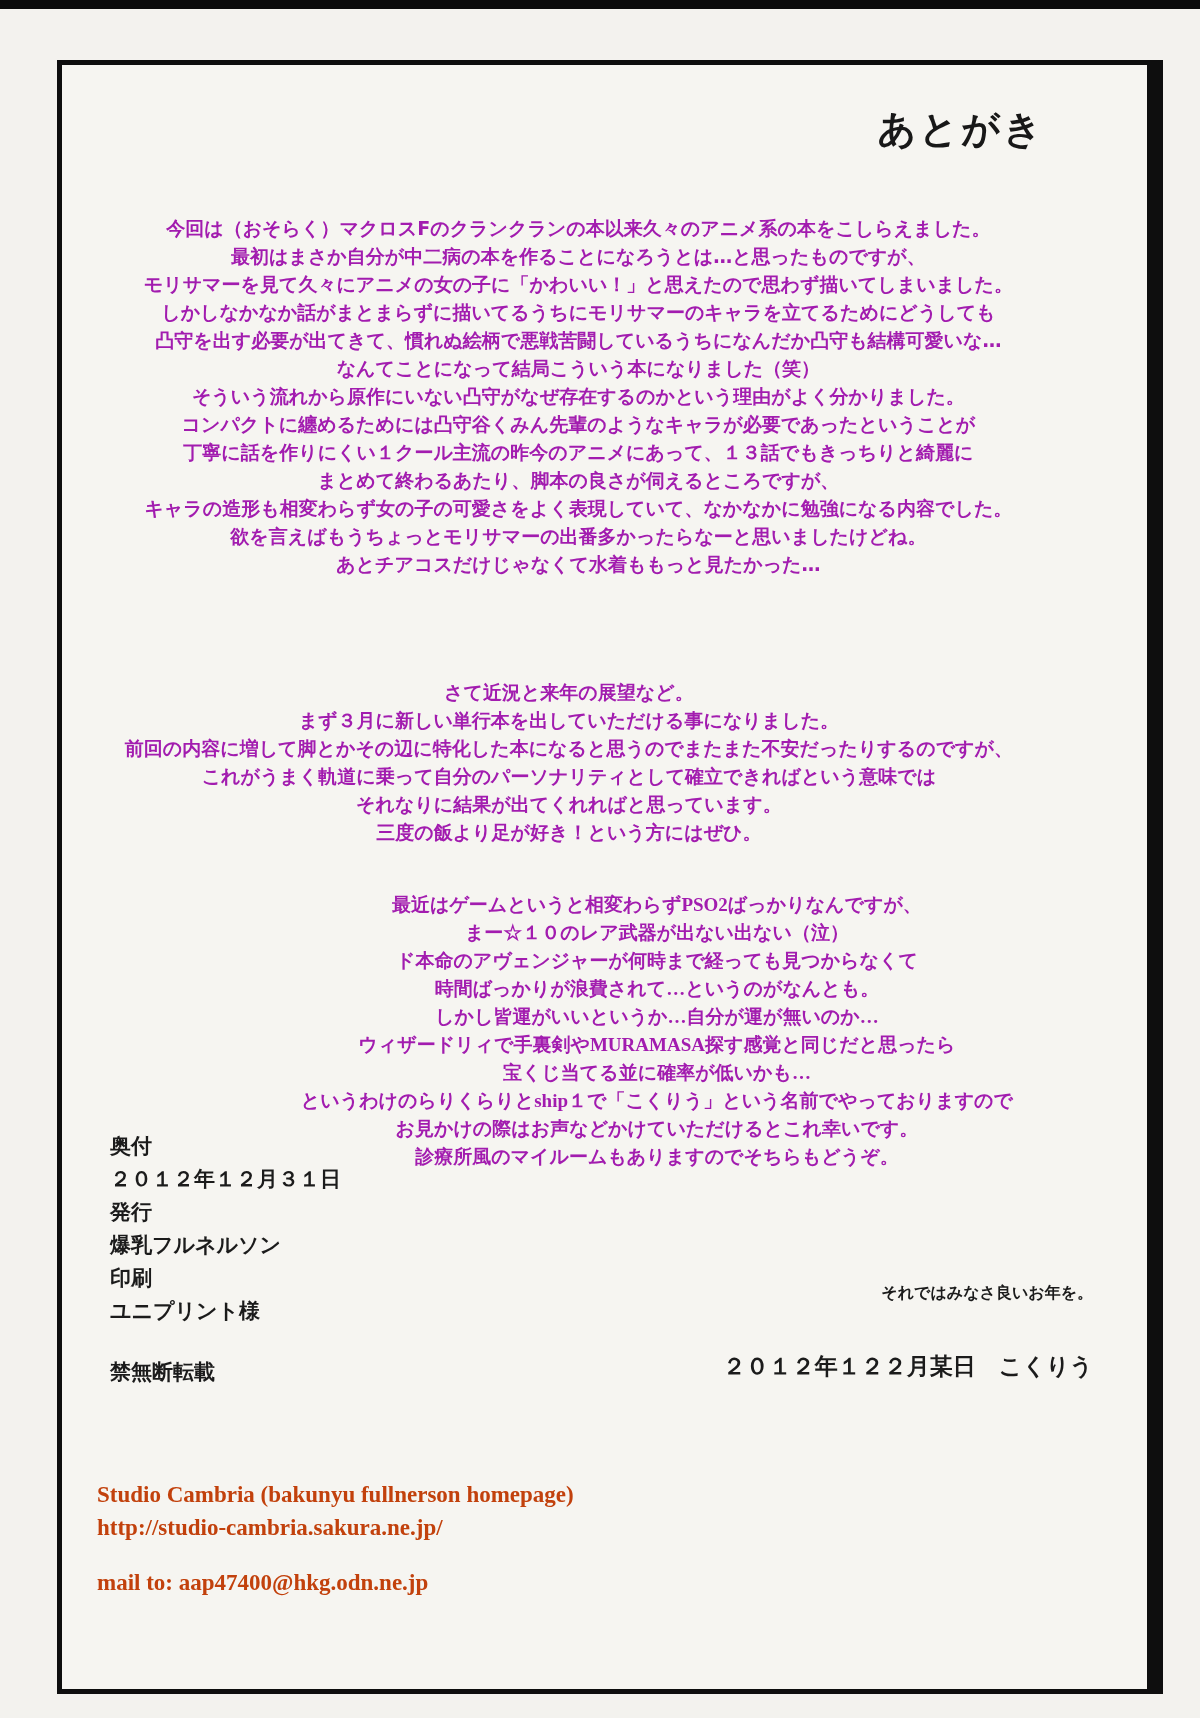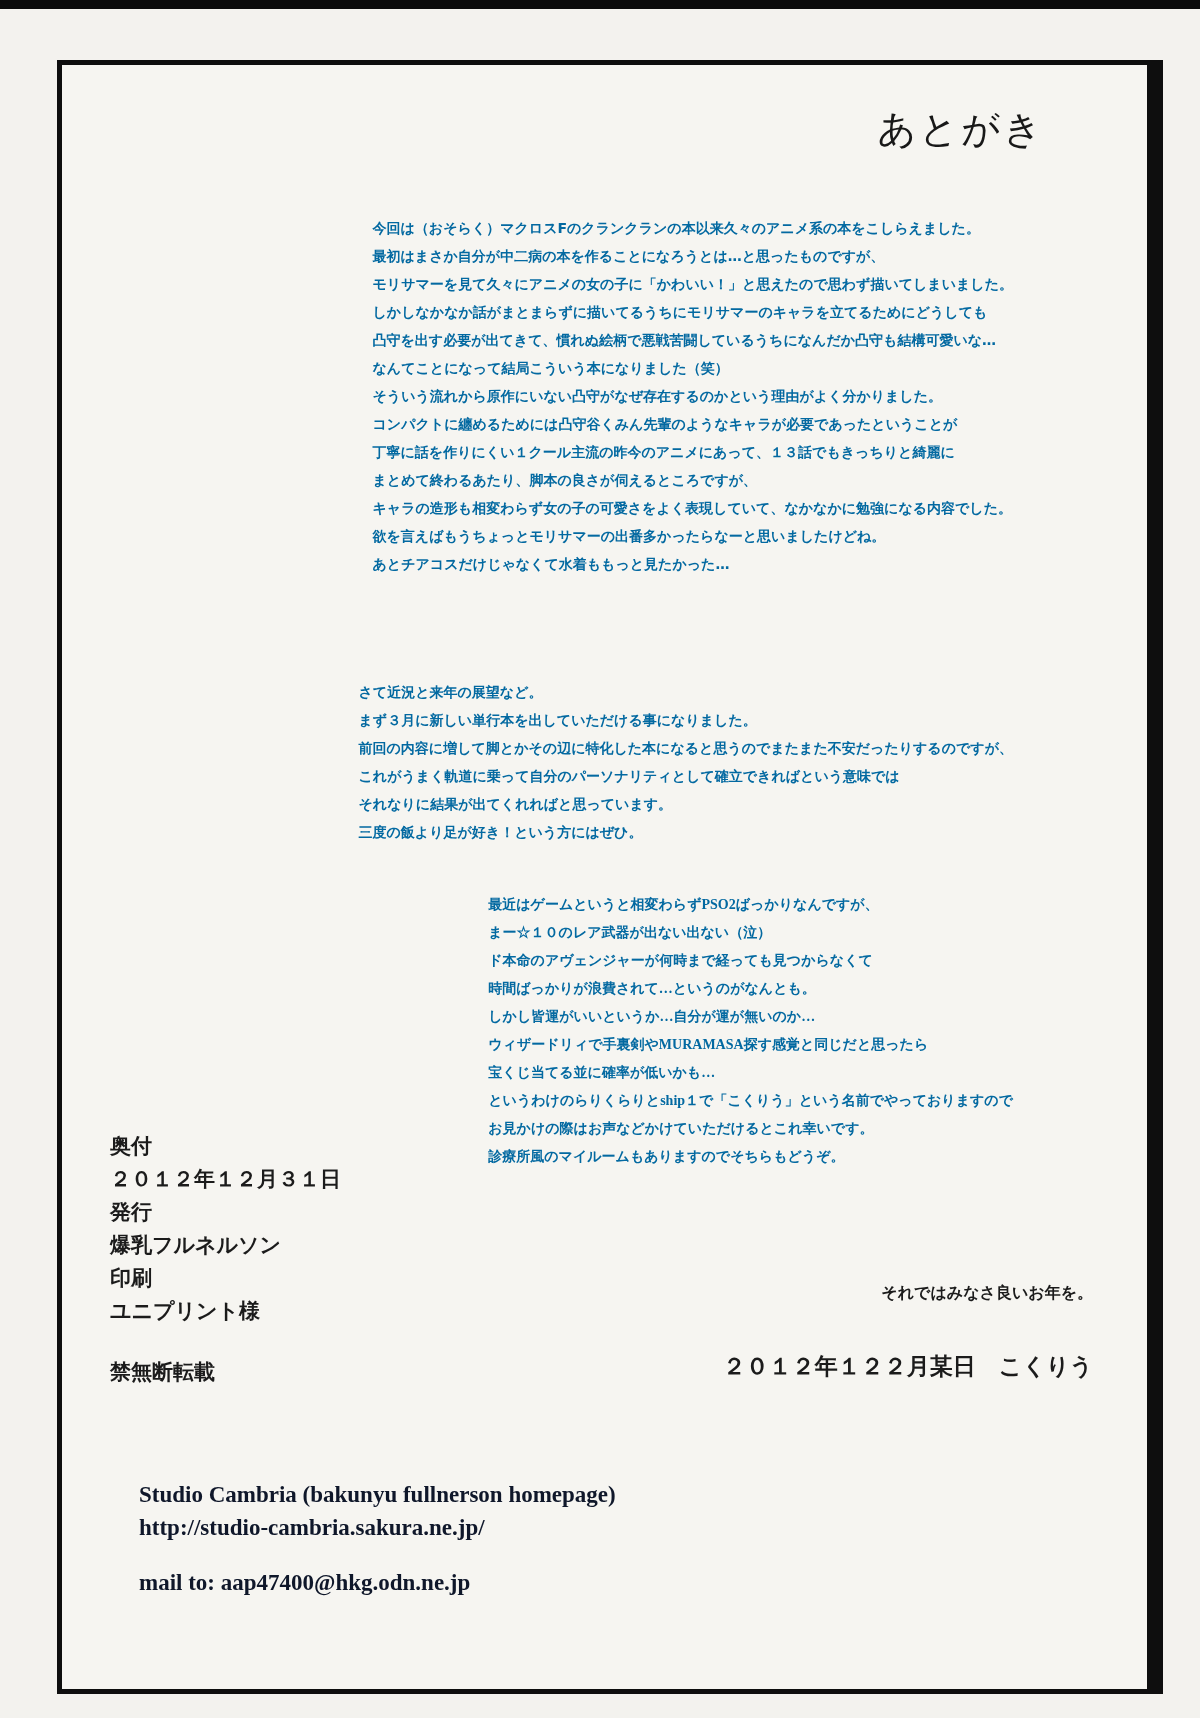--- a/index.html
+++ b/index.html
@@ -15,47 +15,47 @@
   .frame{
     position:absolute;left:57px;top:60px;width:1085px;height:1624px;
     border-top:5px solid #0e0e0e;
     border-left:5px solid #0e0e0e;
     border-bottom:5px solid #0e0e0e;
     border-right:16px solid #0e0e0e;
     background:#f6f5f1;
   }
   .page-title{
     position:absolute;top:104px;right:155px;
-    font-size:38px;font-weight:normal;letter-spacing:3px;color:#181818;
+    font-size:38px;font-weight:bold;letter-spacing:3px;color:#181818;
   }
   .para{
-    position:absolute;right:187px;text-align:left;
-    font-size:14px;font-weight:bold;line-height:28px;
-    color:#0369a1;letter-spacing:0px;white-space:nowrap;
+    position:absolute;right:187px;text-align:center;
+    font-size:19px;font-weight:bold;line-height:28px;
+    color:#a21caf;letter-spacing:0px;white-space:nowrap;
   }
   .para-1{top:214px;}
   .para-2{top:678px;}
   .para-3{top:891px;font-family:Liberation Serif, serif;}
   .colophon{
     position:absolute;left:110px;top:1130px;
     font-size:21px;font-weight:bold;line-height:33px;color:#1b1b1b;
   }
   .colophon .notice{margin-top:28px;}
   .farewell{
     position:absolute;right:107px;top:1283px;
     font-size:16px;font-weight:bold;color:#1b1b1b;white-space:nowrap;
   }
   .signature{
     position:absolute;right:107px;top:1351px;
     font-size:23px;font-weight:bold;color:#1b1b1b;white-space:nowrap;margin-left:13px;
   }
   .footer{
     position:absolute;left:97px;top:1478px;
     font-family:"Liberation Serif","DejaVu Serif",serif;
-    font-size:23px;font-weight:bold;color:#0f172a;line-height:33px;margin-left:42px;
+    font-size:23px;font-weight:bold;color:#c2410c;line-height:33px;
   }
   .footer .mail{margin-top:22px;}
 </style>
 </head>
 <body>
 
 <div class="top-strip"></div>
 
 <div class="frame"></div>
 

